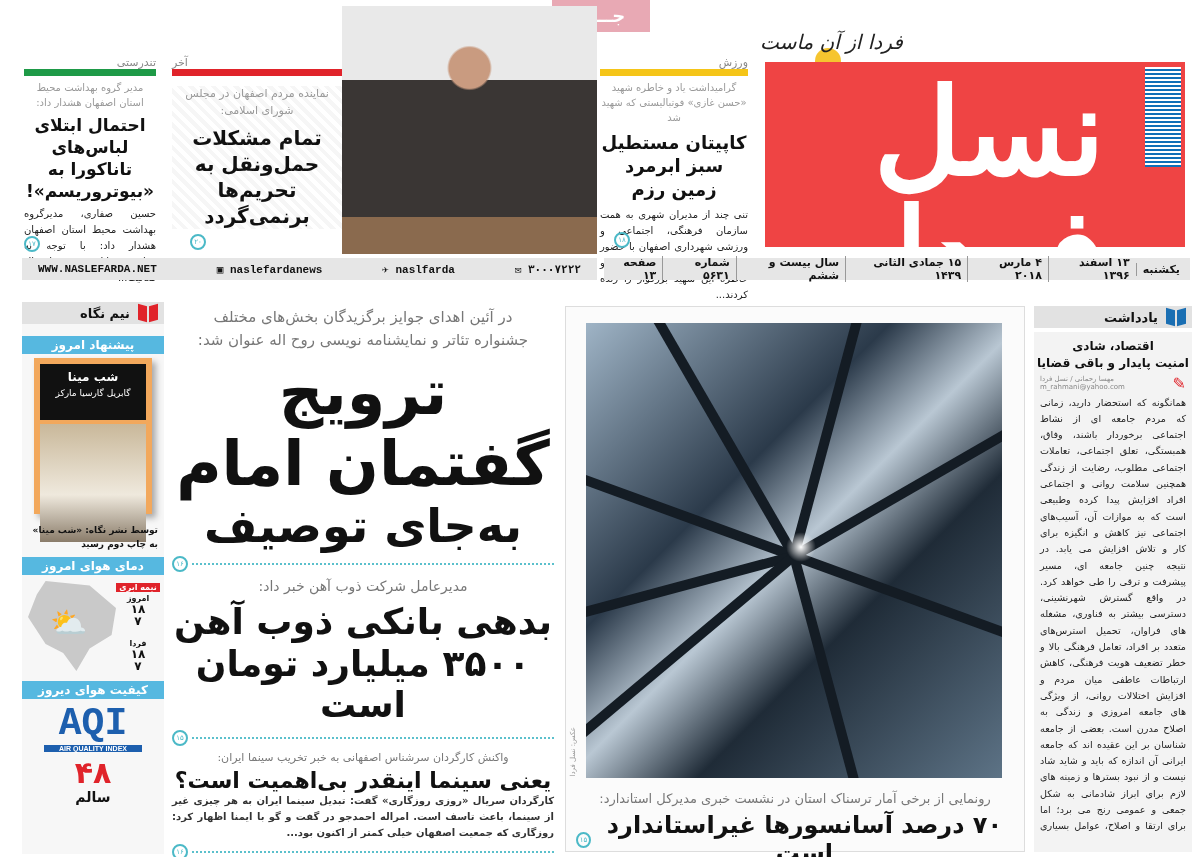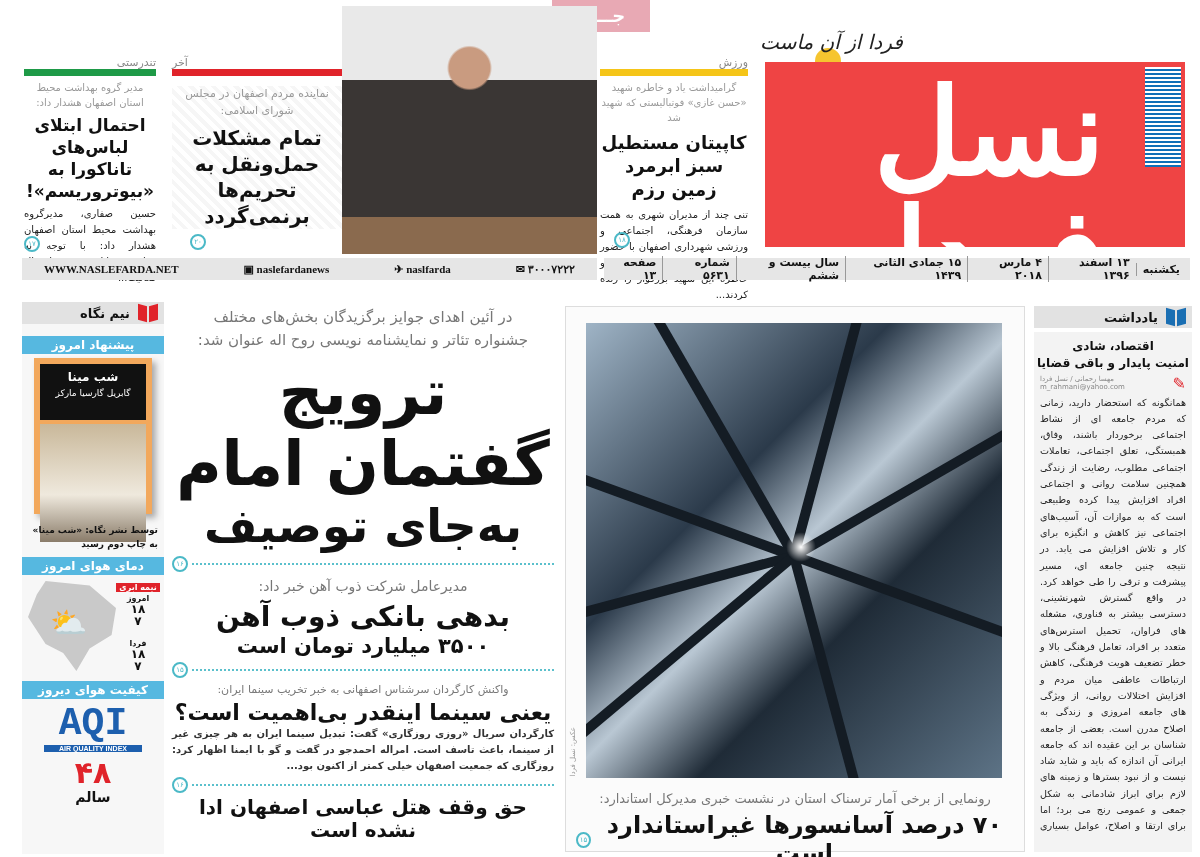--- a/index.html
+++ b/index.html
@@ -74,21 +74,21 @@
 
 <div class="abs" style="left:24px;top:56px;width:132px;height:198px">
   <div class="cat-label">تندرستی</div>
   <div class="cat-bar" style="background:#1e9a47"></div>
   <div class="teaser-kicker" style="margin-top:4px">مدیر گروه بهداشت محیط استان اصفهان هشدار داد:</div>
   <div class="teaser-title" style="margin:4px 0;font-size:17px">احتمال ابتلای لباس‌های تاناکورا به «بیوتروریسم»!</div>
   <div class="teaser-body">حسین صفاری، مدیرگروه بهداشت محیط استان اصفهان هشدار داد: با توجه به فرارسیدن ایام نوروز و احتمال فعالیت...</div>
   <span class="pg" style="position:absolute;left:0;bottom:2px">۱۷</span>
 </div>
 
-<div class="abs infobar" style="left:22px;top:258px;width:575px;direction:ltr;justify-content:space-between;padding:0 16px;font-family:Liberation Serif, serif">
+<div class="abs infobar" style="left:22px;top:258px;width:575px;direction:ltr;justify-content:space-between;padding:0 10px;font-family:Liberation Mono, monospace">
   <span style="border:none">WWW.NASLEFARDA.NET</span>
   <span style="border:none">▣ <b>naslefardanews</b></span>
   <span style="border:none">✈ <b>naslfarda</b></span>
   <span style="border:none">✉ <b>۳۰۰۰۷۲۲۲</b></span>
 </div>
 <div class="abs infobar" style="left:604px;top:258px;width:586px;justify-content:flex-start;padding-right:4px">
   <span>یکشنبه</span>
   <span>۱۳ اسفند ۱۳۹۶</span>
   <span>۴ مارس ۲۰۱۸</span>
   <span>۱۵ جمادی الثانی ۱۴۳۹</span>
@@ -140,22 +140,22 @@
   <div class="kicker" style="font-size:15px">در آئین اهدای جوایز برگزیدگان بخش‌های مختلف</div>
   <div class="kicker" style="font-size:15px">جشنواره تئاتر و نمایشنامه نویسی روح اله عنوان شد:</div>
   <div class="headline" style="font-size:62px;margin-top:6px">ترویج گفتمان امام</div>
   <div class="headline" style="font-size:46px">به‌جای توصیف</div>
   <div style="display:flex;align-items:center;gap:4px;margin:4px 0;direction:ltr">
     <span class="pg">۱۶</span>
     <div class="sep" style="flex:1"></div>
   </div>
 
   <div class="kicker">مدیرعامل شرکت ذوب آهن خبر داد:</div>
-  <div class="headline" style="font-size:28px;margin-top:4px">بدهی بانکی ذوب آهن</div>
-  <div class="headline" style="font-size:21px">۳۵۰۰ میلیارد تومان است</div>
+  <div class="headline" style="font-size:36px;margin-top:4px">بدهی بانکی ذوب آهن</div>
+  <div class="headline" style="font-size:36px">۳۵۰۰ میلیارد تومان است</div>
   <div style="display:flex;align-items:center;gap:4px;margin:4px 0;direction:ltr">
     <span class="pg">۱۵</span>
     <div class="sep" style="flex:1"></div>
   </div>
 
   <div class="kicker" style="font-size:11px">واکنش کارگردان سرشناس اصفهانی به خبر تخریب سینما ایران:</div>
   <div class="headline" style="font-size:22px;margin-top:2px">یعنی سینما اینقدر بی‌اهمیت است؟</div>
   <div style="font-size:10px;line-height:1.6;text-align:justify;font-weight:bold;color:#333">کارگردان سریال «روزی روزگاری» گفت: تبدیل سینما ایران به هر چیزی غیر از سینما، باعث تاسف است. امراله احمدجو در گفت و گو با ایمنا اظهار کرد: روزگاری که جمعیت اصفهان خیلی کمتر از اکنون بود...</div>
   <div style="display:flex;align-items:center;gap:4px;margin:3px 0;direction:ltr">
     <span class="pg">۱۶</span>

